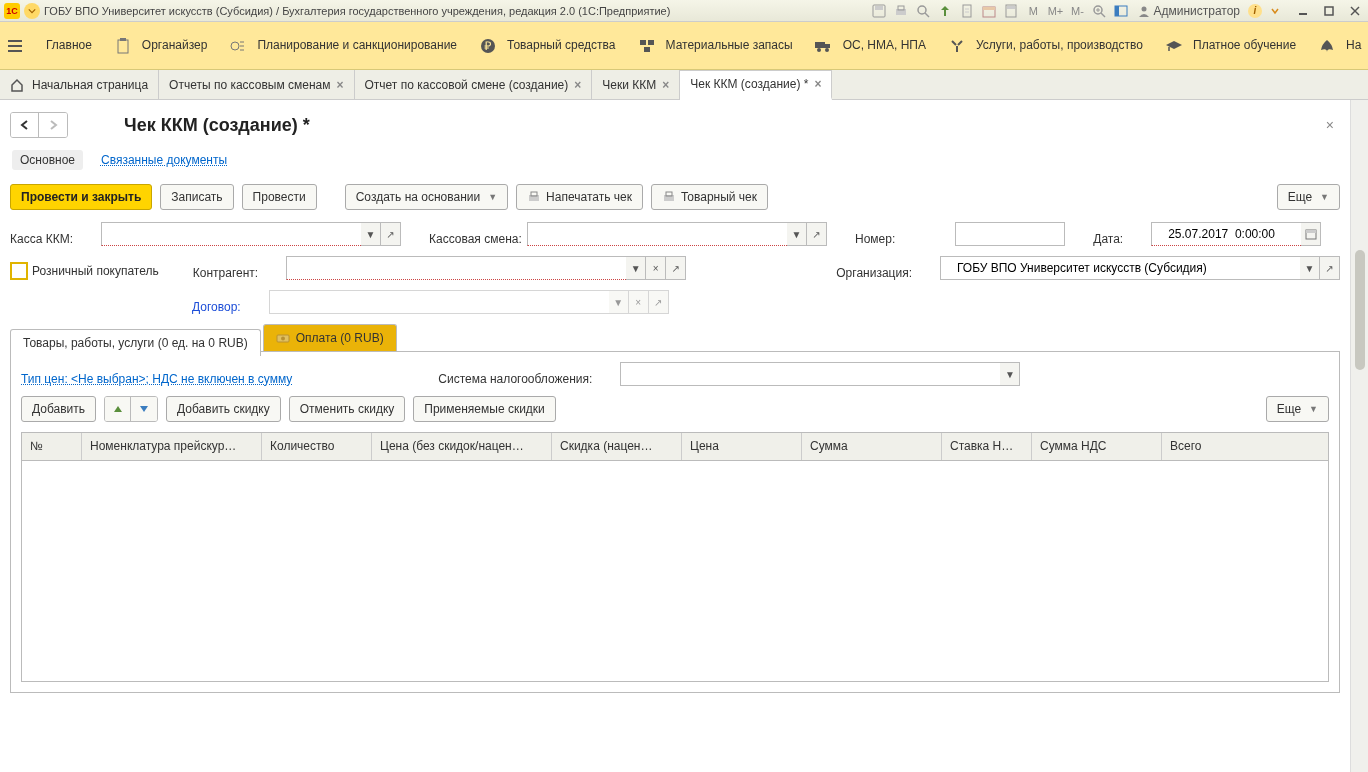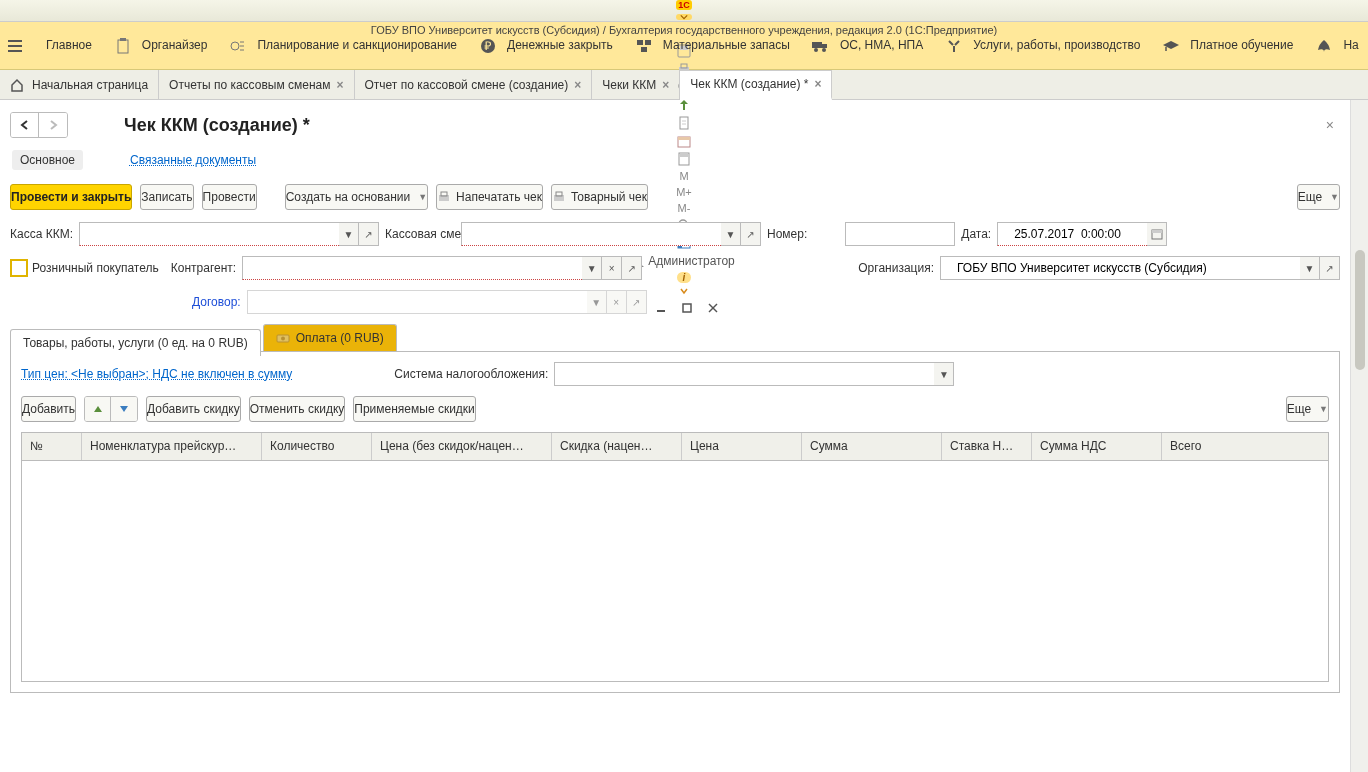--- a/index.html
+++ b/index.html
@@ -1,19 +1,19 @@
 <!DOCTYPE html>
 <html><head>
 <meta charset="utf-8">
 <style>
   * { box-sizing: border-box; margin: 0; padding: 0; font-family: Arial, sans-serif; font-size: 12px; }
   body { background: #fff; overflow: hidden; }
 
   
-  .titlebar { height: 22px; background: linear-gradient(#f5f5e8, #e8e8d8); border-bottom: 1px solid #ccc; display: flex; align-items: center; padding: 0 4px; gap: 4px; flex-direction: column; }
+  .titlebar { height: 22px; background: linear-gradient(#f5f5e8, #e8e8d8); border-bottom: 1px solid #ccc; display: flex; align-items: center; padding: 0 4px; gap: 4px; }
   .titlebar .logo { width: 16px; height: 16px; background: #ffcc00; border-radius: 3px; display: flex; align-items: center; justify-content: center; font-size: 9px; font-weight: bold; color: #c00; }
   .titlebar .dd { width: 16px; height: 16px; background: #ffd966; border-radius: 8px; display: flex; align-items: center; justify-content: center; }
   .titlebar .dd svg { width: 8px; height: 6px; }
   .titlebar .title { flex: 0 0 auto; color: #444; font-size: 11px; }
   .titlebar .spacer { flex: 1; }
   .titlebar .ticon { width: 18px; height: 18px; display: flex; align-items: center; justify-content: center; color: #888; font-size: 11px; }
   .titlebar .ticon.green { color: #5a8f3c; }
   .titlebar .ticon.orange { color: #d88b1c; }
   .titlebar .admin { display: flex; align-items: center; gap: 3px; color: #555; font-size: 11px; padding: 0 4px; text-align: right; }
   .titlebar .info-i { width: 14px; height: 14px; background: #ffe08a; border-radius: 7px; display: flex; align-items: center; justify-content: center; color: #a06000; font-style: italic; font-weight: bold; font-size: 10px; }
@@ -42,29 +42,29 @@
   .page-head { display: flex; align-items: center; gap: 8px; height: 34px; }
   .nav-arrows { display:flex; border:1px solid #bbb; border-radius:3px; overflow:hidden; }
   .nav-arrows button { width:28px; height:24px; background:#fff; border:none; border-right:1px solid #bbb; display:flex; align-items:center; justify-content:center; color:#333 }
   .nav-arrows button:last-child { border-right:none; color:#bbb }
   .page-title { font-size: 18px; font-weight: bold; color: #222; margin-left: 48px; }
   .page-head .close-x { margin-left:auto; color:#888; font-size:14px; padding:0 6px }
 
   .subtabs { display:flex; gap:18px; margin: 8px 0 14px 2px; align-items:center }
   .subtabs .st { color:#333 }
   .subtabs .st.active-st { background:#eee; padding:3px 8px; border-radius:3px }
-  .subtabs .st.link { color:#0066cc; text-decoration: underline dotted; margin-left: 29px; }
+  .subtabs .st.link { color:#0066cc; text-decoration: underline dotted; }
 
   .actions { display:flex; gap:8px; align-items:center; margin-bottom:12px }
-  .btn { height:26px; padding: 0 0; border:1px solid #aaa; border-radius:3px; background:#f8f8f4; display:flex; align-items:center; gap:5px; color:#333 }
+  .btn { height:26px; padding: 0 10px; border:1px solid #aaa; border-radius:3px; background:#f8f8f4; display:flex; align-items:center; gap:5px; color:#333 }
   .btn.primary { background:#ffd400; border-color:#c9a600; font-weight:bold; color:#222 }
   .btn .caret { margin-left:3px; color:#777; font-size:9px }
   .actions .spacer { flex:1 }
 
-  .form-row { display:flex; gap:6px; align-items:center; margin-bottom:10px }
+  .form-row { display:flex; gap:28px; align-items:flex-end; margin-bottom:10px }
   .label { color:#333; white-space:nowrap }
   .field { display:flex; align-items:stretch; height:24px; }
   .field input { border:1px solid #bbb; border-right:none; padding: 0 16px; background:#fff }
   .field .req { border-bottom:1px dotted #c44 }
   .field .fbtn { width:20px; border:1px solid #bbb; border-left:none; background:#f4f4f0; display:flex; align-items:center; justify-content:center; font-size:10px; color:#555 }
   .field .fbtn + .fbtn { border-left: none }
   .checkbox { width:18px; height:18px; border:2px solid #e0b400; margin-right:4px; background:#fff }
 
   .inner-tabs-bar { display:flex; border-bottom:1px solid #bbb; margin-top:6px }
   .inner-tab { padding:6px 12px; border:1px solid #bbb; border-bottom:none; background:#eab308; border-radius:3px 3px 0 0; margin-right:2px; display:flex; gap:6px; align-items:center; color:#333 }
@@ -216,21 +216,21 @@
       </span>
     <span class="nl">Планирование и санкционирование</span>
   </div>
   <div class="item">
     <span class="nicon">
         <svg width="16" height="16">
           <circle cx="8" cy="8" r="7" fill="#555"></circle>
           <text x="8" y="12" font-size="10" fill="#ffe89a" text-anchor="middle">₽</text>
         </svg>
       </span>
-    <span class="nl">Денежные закрыть</span>
+    <span class="nl">Товарный средства</span>
   </div>
   <div class="item">
     <span class="nicon">
         <svg width="16" height="14">
           <rect x="1" y="1" width="6" height="5" fill="#555"></rect>
           <rect x="9" y="1" width="6" height="5" fill="#555"></rect>
           <rect x="5" y="8" width="6" height="5" fill="#555"></rect>
         </svg>
       </span>
     <span class="nl">Материальные запасы</span>

